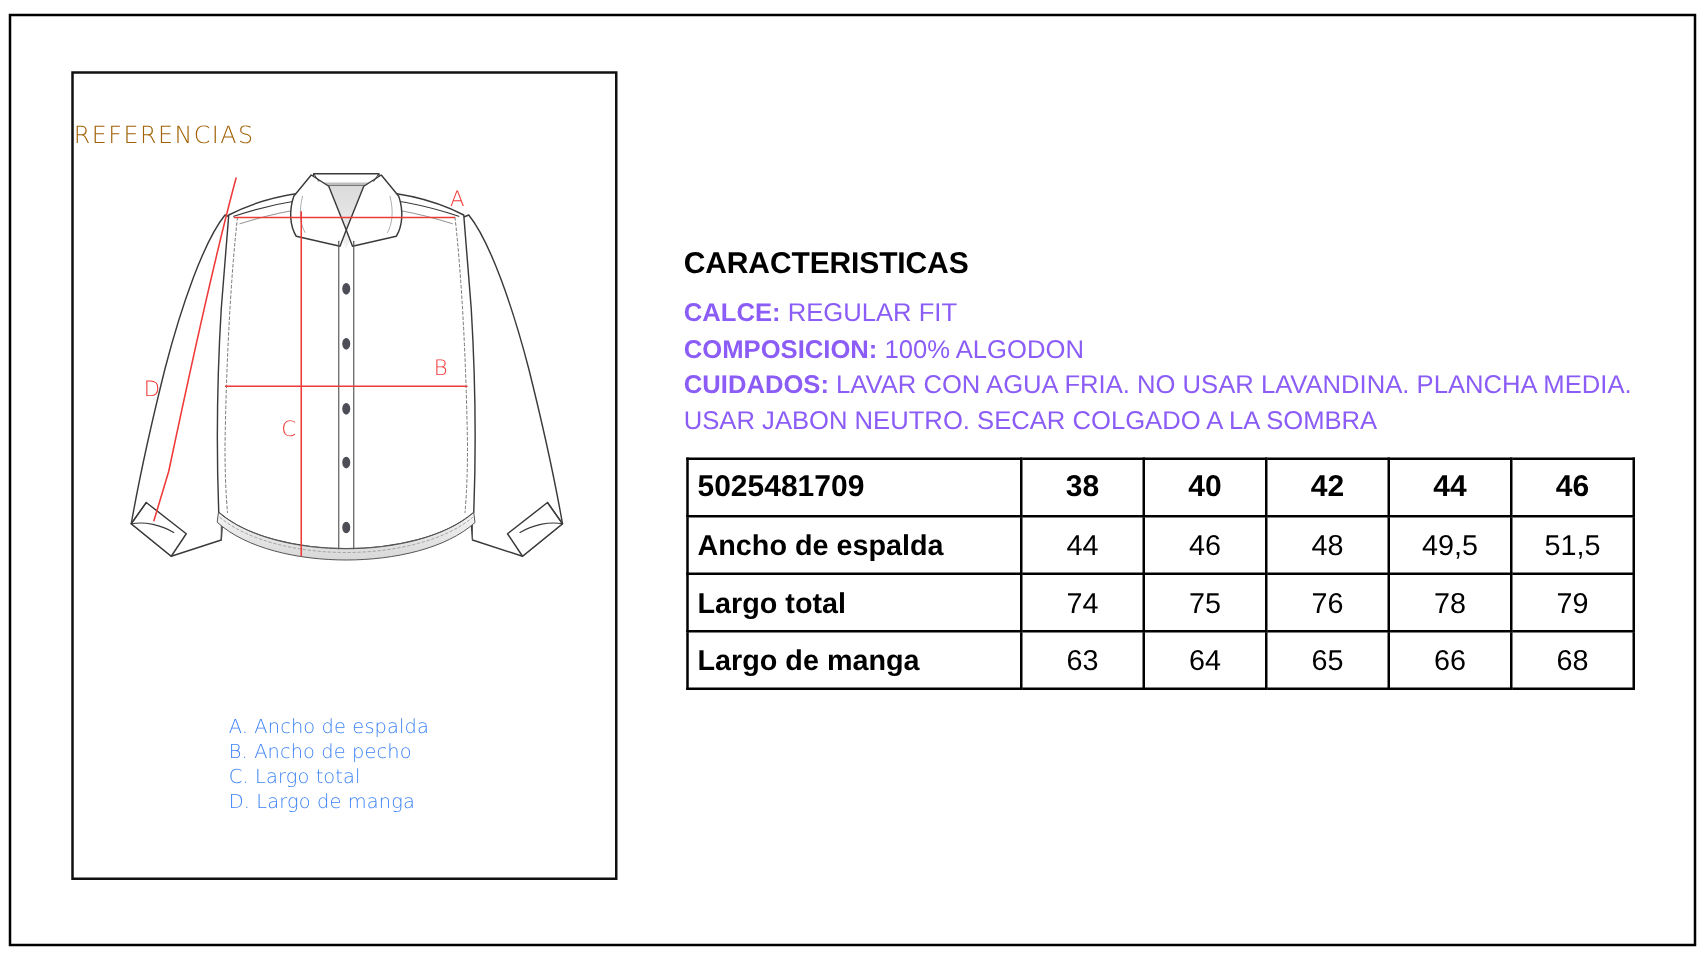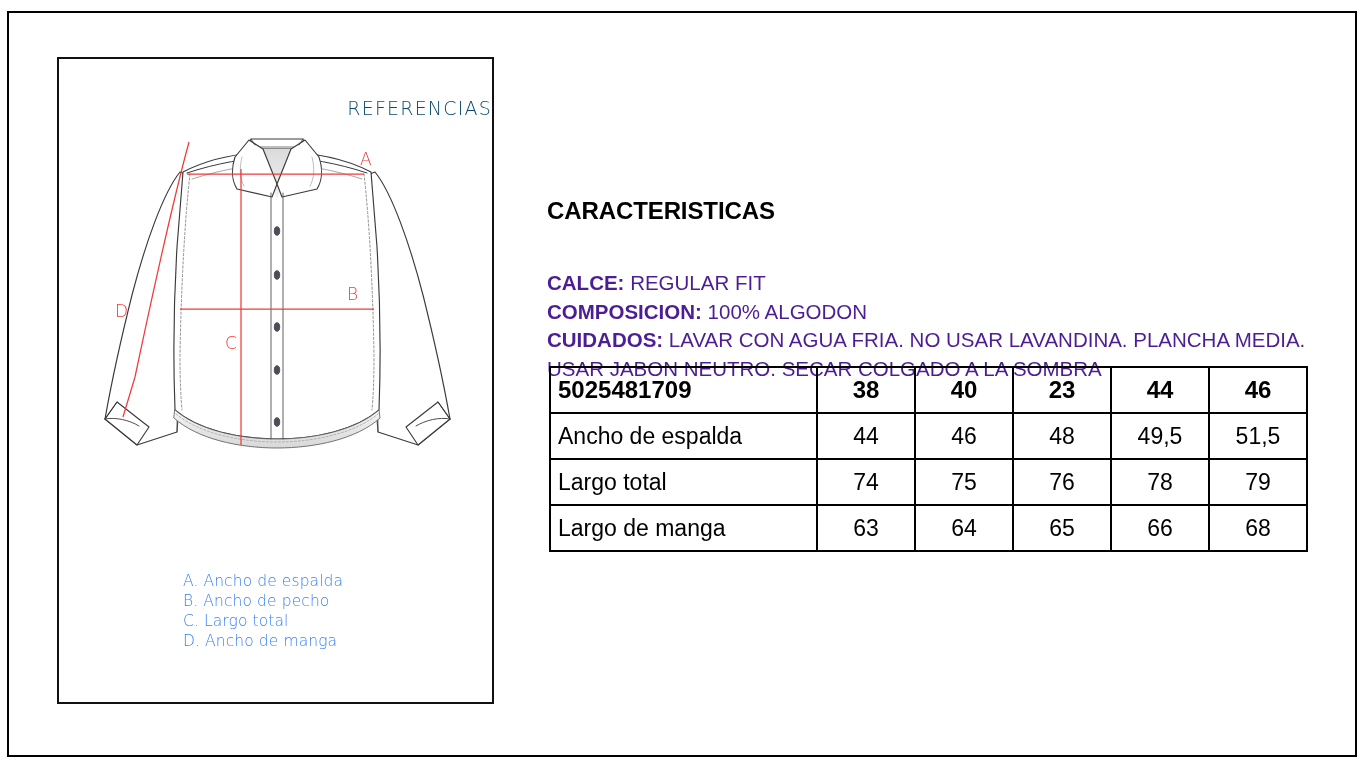--- a/index.html
+++ b/index.html
@@ -35,26 +35,26 @@
     height: 647px;
     border: 2px solid #111111;
     box-sizing: border-box;
     background: #ffffff;
   }
   #ref-title {
     position: absolute;
     top: 38px;
     left: 0;
     width: 100%;
-    text-align: right;
+    text-align: left;
     font-family: "DejaVu Sans", sans-serif;
     font-size: 19px;
     font-weight: 300;
     letter-spacing: 1.2px;
-    color: #0c4a6e;
+    color: #a16207;
   }
   #shirt-wrap {
     position: absolute;
     left: 0;
     top: 68px;
     width: 437px;
     height: 420px;
   }
   #shirt-svg { display: block; width: 437px; height: 420px; }
 
@@ -82,23 +82,22 @@
     letter-spacing: -0.1px;
     color: #000000;
     margin-top: 24px;
   }
   #spec-list {
     position: absolute;
     left: 547px;
     top: 237px;
     width: 800px;
     font-size: 20.5px;
-    color: #4c1d95;
+    color: #8b5cf6;
     line-height: 28.5px;
-    margin-top: 32px;
   }
   #spec-list .spec-row { white-space: normal; }
   #spec-list .k { font-weight: bold; }
 
   
   #size-table {
     position: absolute;
     left: 549px;
     top: 366px;
     border-collapse: collapse;
@@ -116,20 +115,21 @@
   #size-table thead th { font-weight: bold; font-size: 24px; }
   #size-table .label-col {
     width: 258px;
     text-align: left;
     padding-left: 7px;
   }
   #size-table .size-col { width: 96px; border-radius: 17px; }
   #size-table tbody td.rowhead {
     text-align: left;
     padding-left: 7px;
+    font-weight: bold;
   }
 </style>
 </head>
 <body>
 
 <div id="outer-frame"></div>
 
 <div id="ref-panel">
 
   <div id="ref-title">REFERENCIAS</div>
@@ -231,21 +231,21 @@
         <text x="166" y="222">C</text>
         <text x="56" y="190">D</text>
       </g>
     </svg>
   </div>
 
   <div id="ref-legend">
     <div>A. Ancho de espalda</div>
     <div>B. Ancho de pecho</div>
     <div>C. Largo total</div>
-    <div>D. Ancho de manga</div>
+    <div>D. Largo de manga</div>
   </div>
 </div>
 
 <div id="char-heading">CARACTERISTICAS</div>
 
 <div id="spec-list">
   <div class="spec-row">
     <span class="k">CALCE:</span><span class="v"> REGULAR FIT</span>
   </div>
   <div class="spec-row">
@@ -255,21 +255,21 @@
     <span class="k">CUIDADOS:</span><span class="v">  LAVAR CON AGUA FRIA. NO USAR LAVANDINA. PLANCHA MEDIA. USAR JABON NEUTRO. SECAR COLGADO A LA SOMBRA</span>
   </div>
 </div>
 
 <table id="size-table">
   <thead>
     <tr>
       <th class="label-col">5025481709</th>
       <th class="size-col">38</th>
       <th class="size-col">40</th>
-      <th class="size-col">23</th>
+      <th class="size-col">42</th>
       <th class="size-col">44</th>
       <th class="size-col">46</th>
     </tr>
   </thead>
   <tbody>
     <tr>
       <td class="rowhead">Ancho de espalda</td>
       <td>44</td>
       <td>46</td>
       <td>48</td>

